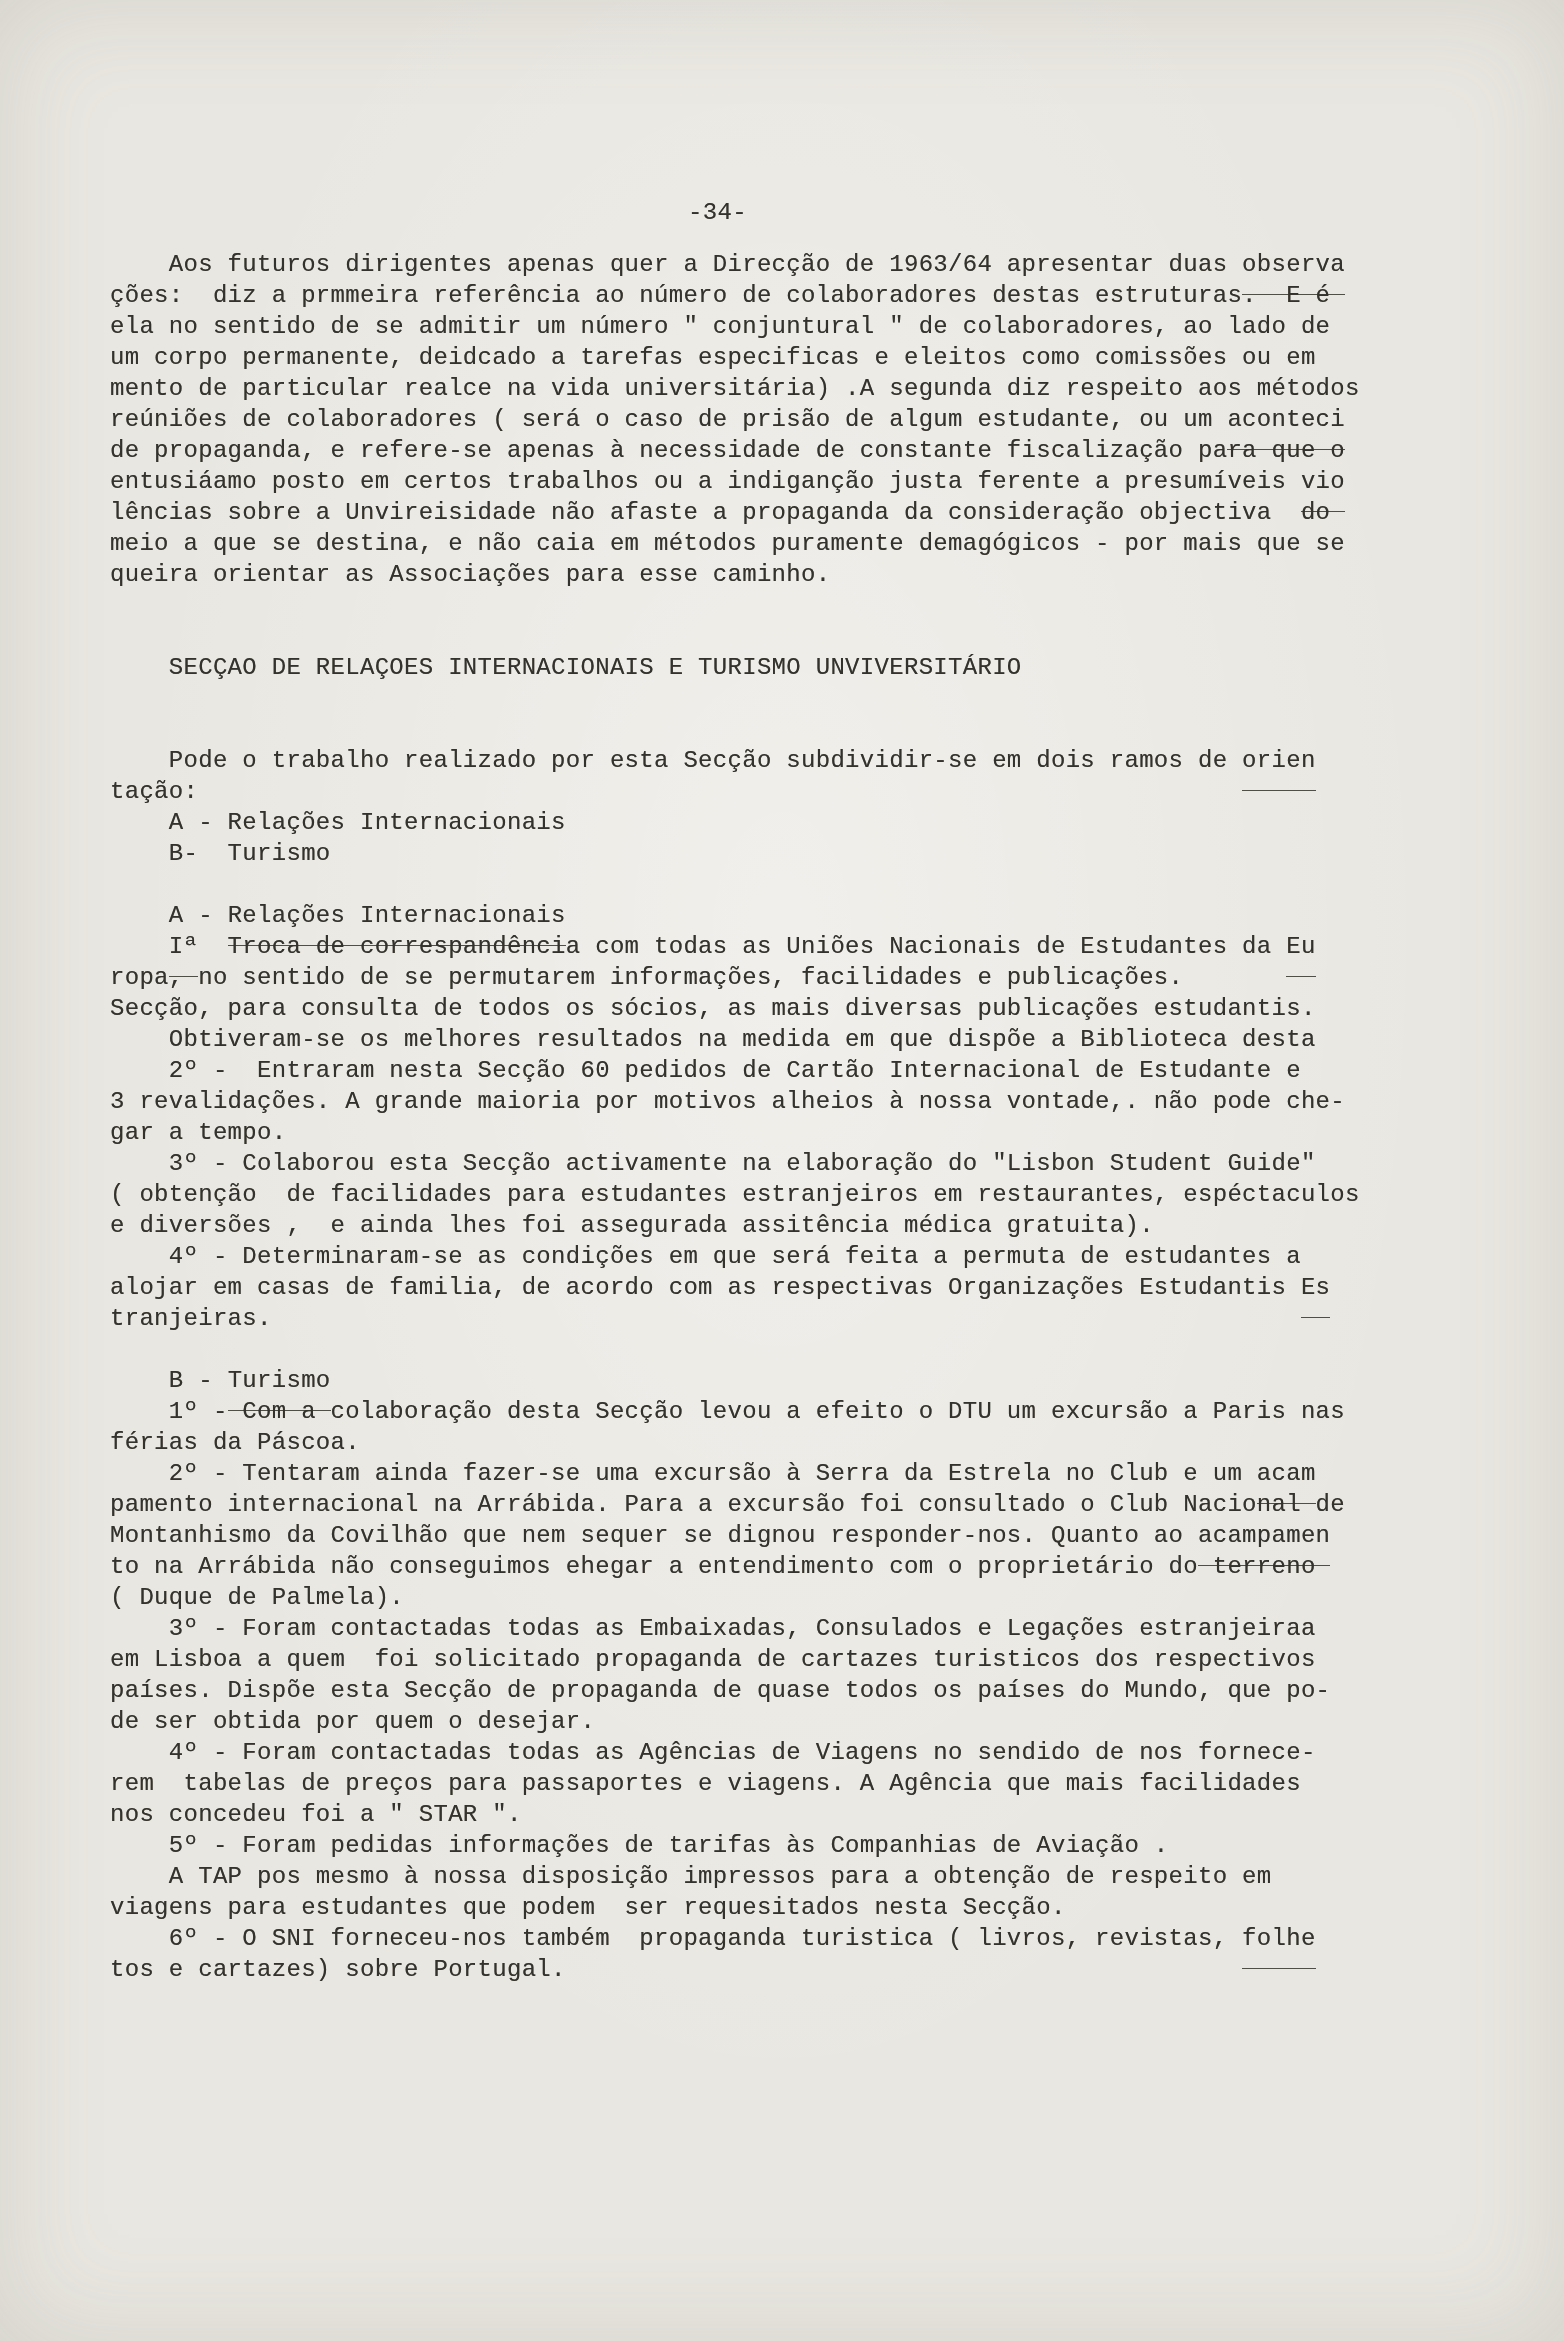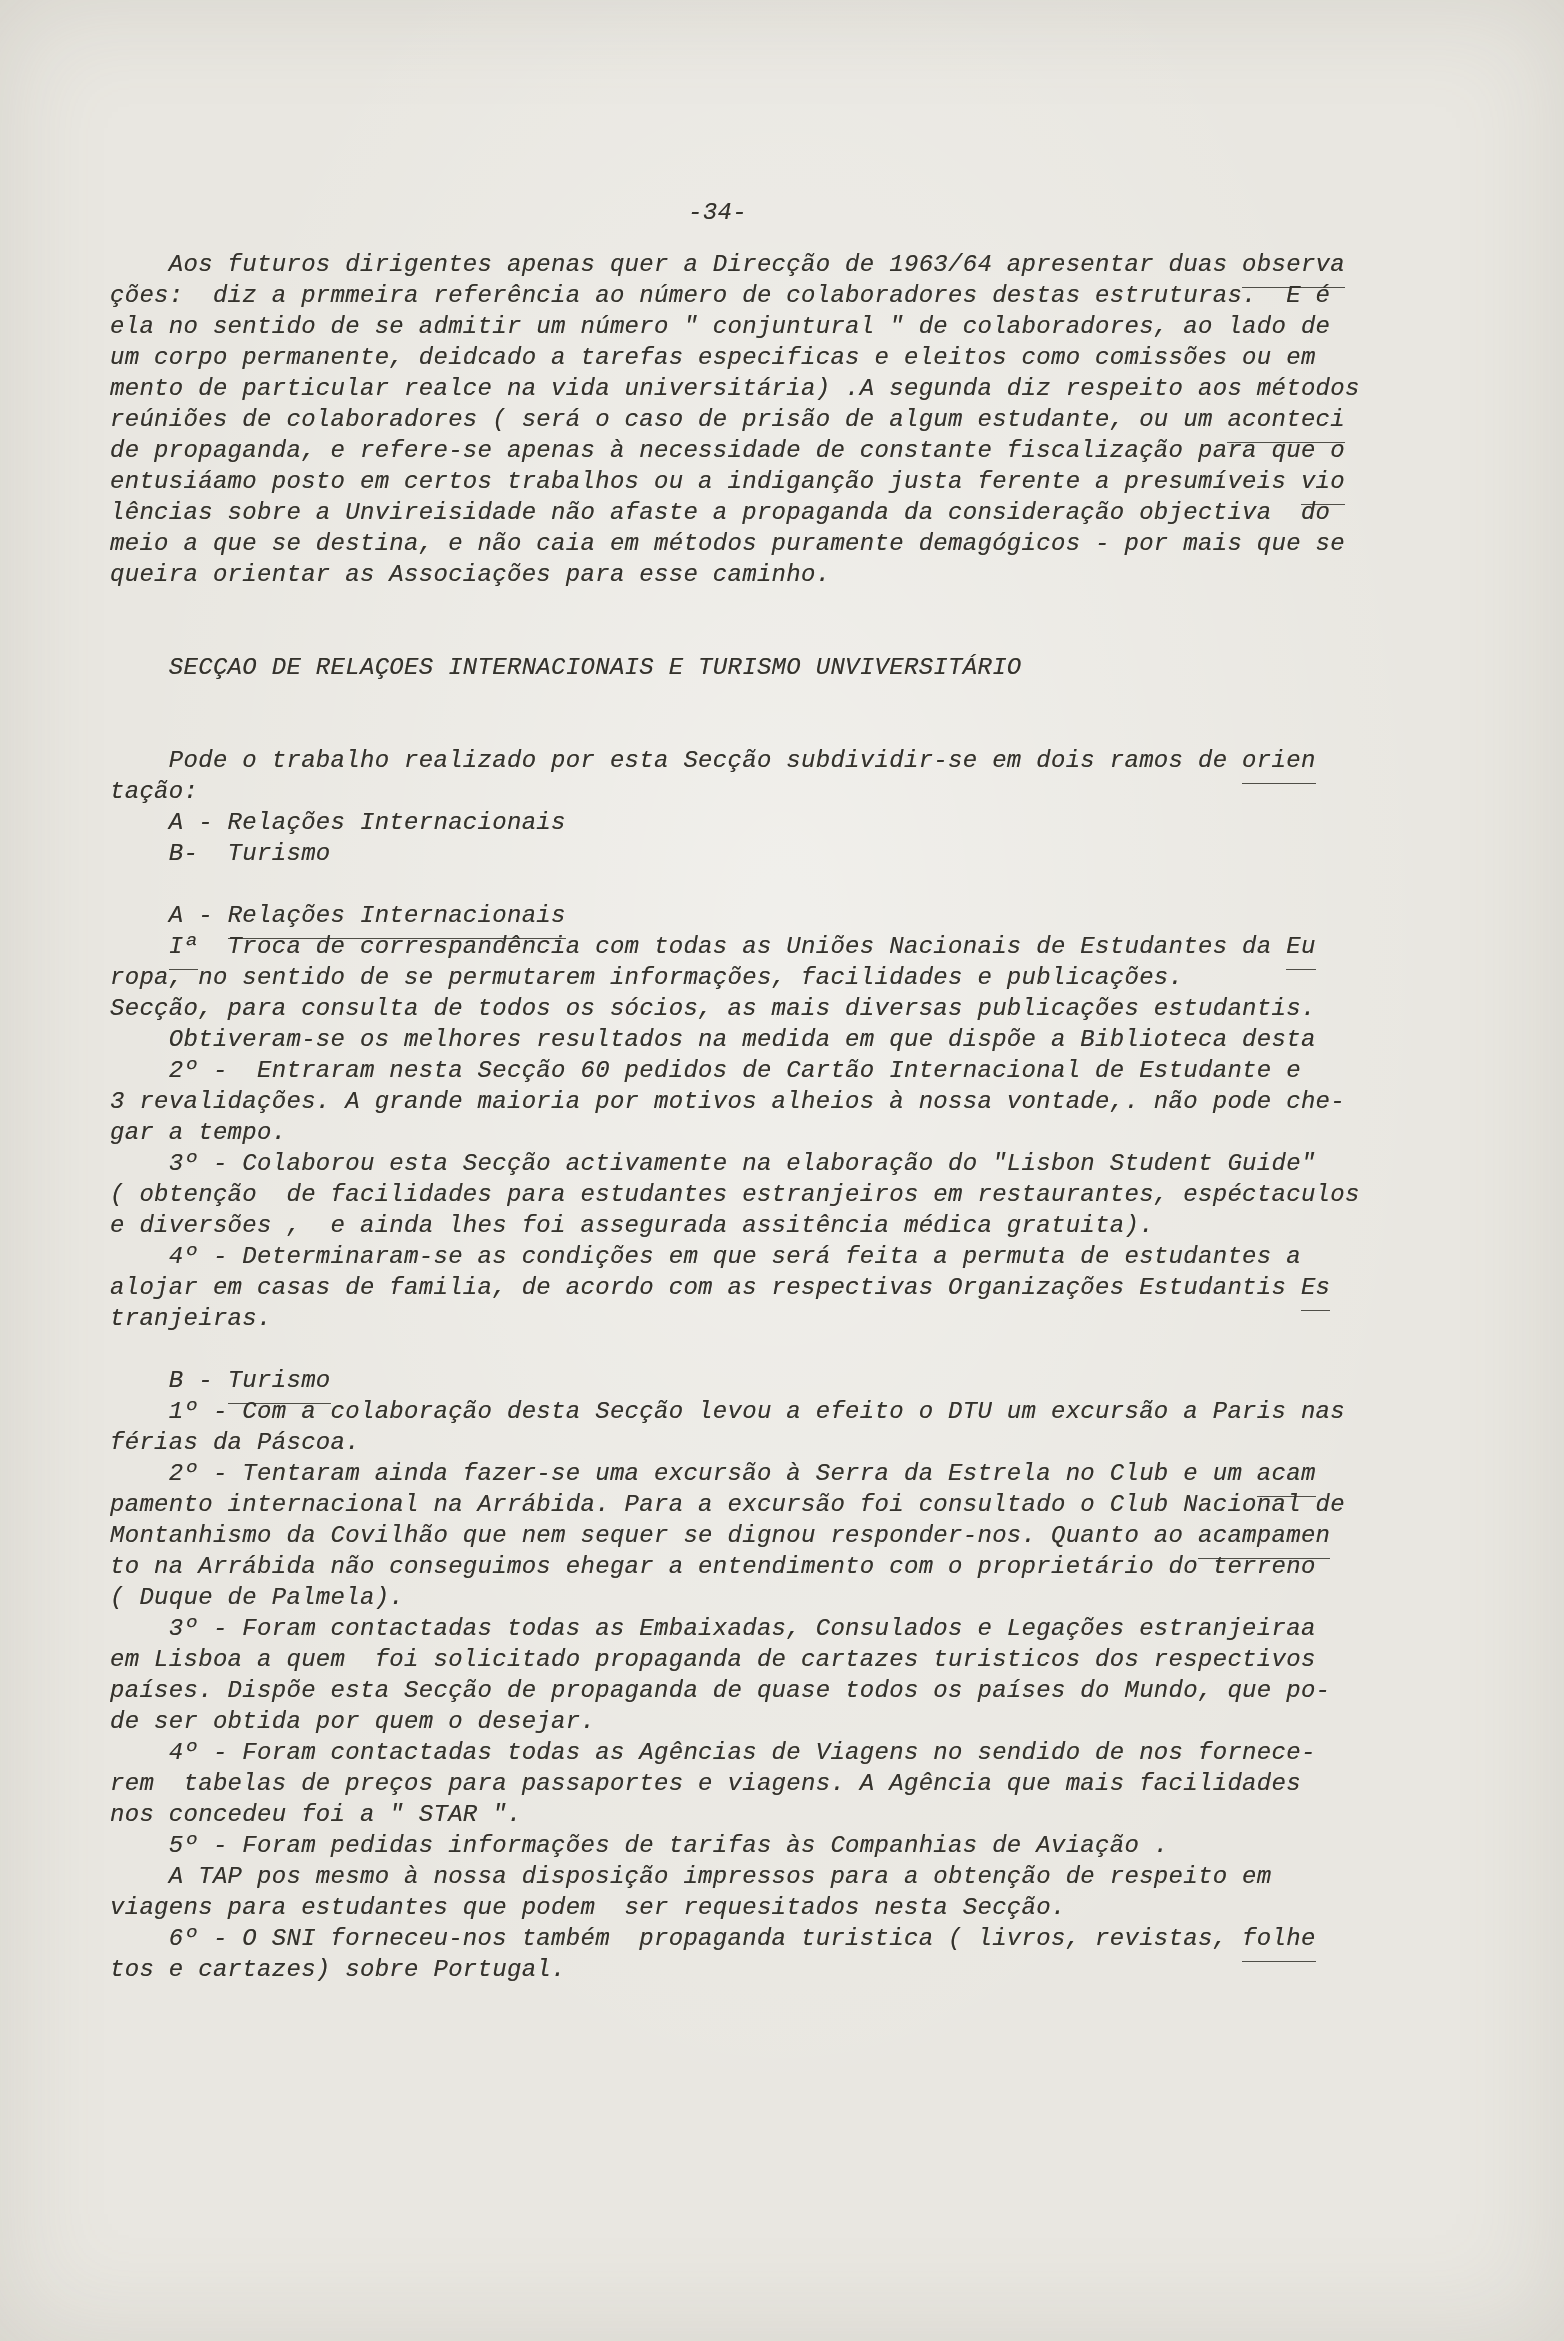--- a/index.html
+++ b/index.html
@@ -17,21 +17,20 @@
   .page {
     position: relative;
     width: 1564px;
     height: 2342px;
     background:
       radial-gradient(ellipse at 50% 40%, rgba(255,255,255,0.35) 0%, rgba(0,0,0,0.0) 60%),
       #e9e7e1;
     box-shadow: inset 0 0 107px rgba(120,115,100,0.18);
     box-sizing: border-box;
     padding: 197px 148px 0 110px;
-    font-style: italic;
   }
   .page-number {
     width: 1215px;
     text-align: center;
     font-size: 24px;
     line-height: 31px;
     letter-spacing: 0.3px;
     text-shadow: 0 0 0.6px rgba(45,42,36,0.45);
   }
   .doc-lines {
@@ -40,21 +39,21 @@
   .line {
     white-space: pre;
     font-size: 24px;
     line-height: 31px;
     letter-spacing: 0.3px;
     text-shadow: 0 0 0.6px rgba(45,42,36,0.45);
   }
   .line span { display: inline; }
   .u {
     border-bottom: 1.8px solid rgba(52,50,44,0.85);
-    padding-bottom: 9px;
+    padding-bottom: 16px;
   }
 </style>
 </head>
 <body>
 
 <div class="page">
   <div class="page-number">-34-</div>
   <div id="doc-lines" class="doc-lines">
       <div class="line"><span>    Aos futuros dirigentes apenas quer a Direcção de 1963/64 apresentar duas </span><span class="u">observa</span></div>
       <div class="line"><span>ções:  diz a prmmeira referência ao número de colaboradores destas estruturas.  E é</span></div>

